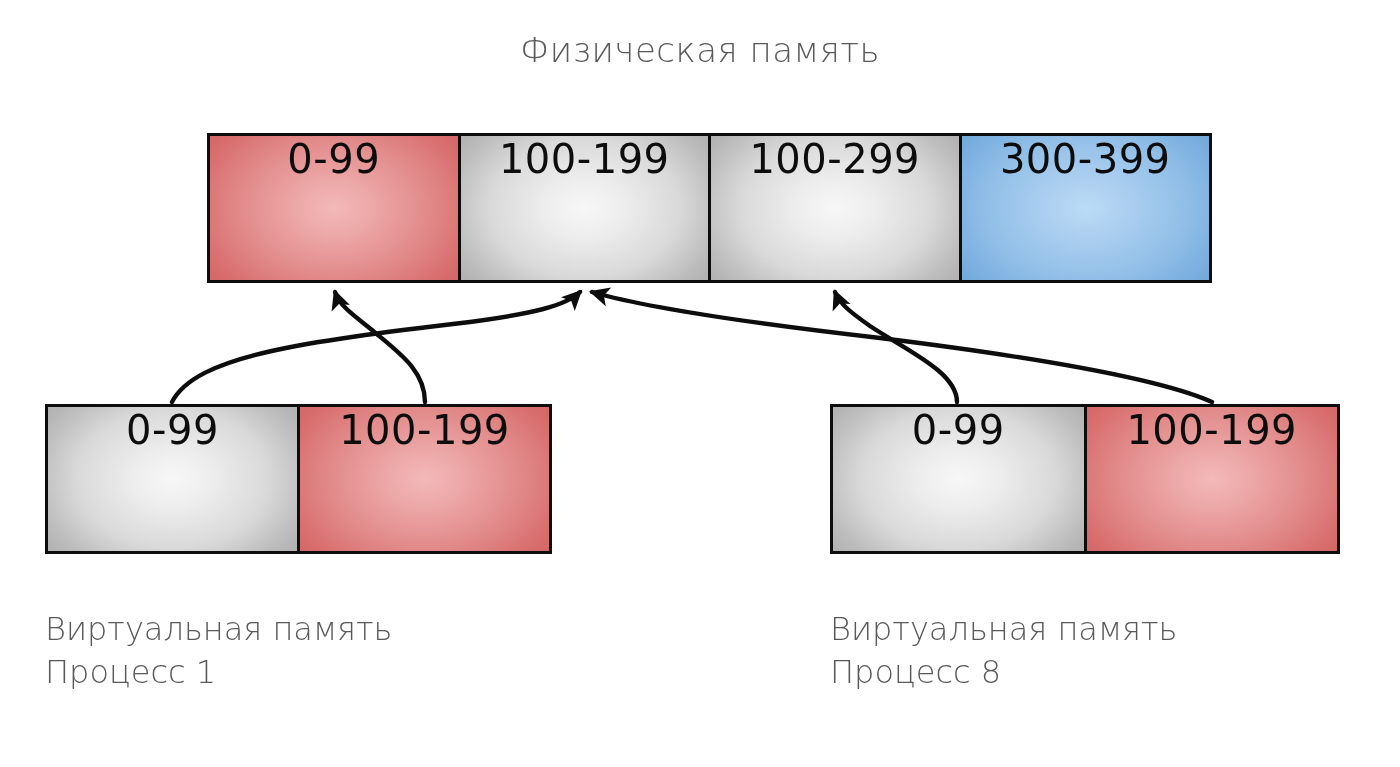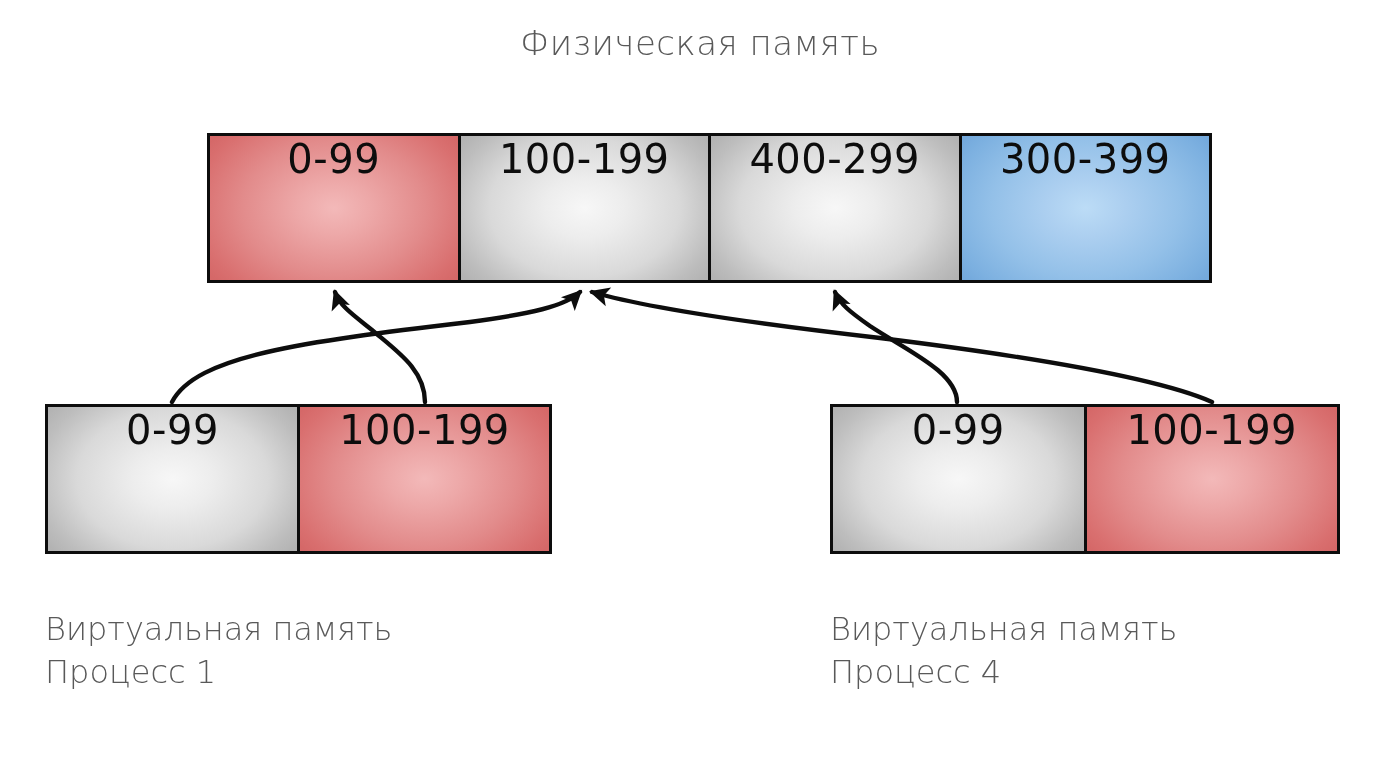--- a/index.html
+++ b/index.html
@@ -14,21 +14,21 @@
   
   .title{
     position:absolute;
     width:100%;
     text-align:center;
     font-family:"DejaVu Sans", sans-serif;
     font-weight:300;
     color:#595959;
     white-space:nowrap;
   }
-  #phys-title{ top:23px; left:0; font-size:34px; letter-spacing:0.5px; }
+  #phys-title{ top:30px; left:0; font-size:34px; letter-spacing:0.5px; }
 
   .proc-caption{
     position:absolute;
     font-size:32px;
     font-weight:300;
     color:#595959;
     line-height:1.34;
     white-space:nowrap;
   }
   .proc-caption .l2{display:block;}
@@ -95,21 +95,21 @@
   <div id="phys-title" class="title">Физическая память</div>
 
   <div id="phys-bar" class="bar">
     <div class="cell c-red">
       <span>0-99</span>
     </div>
     <div class="cell c-grey">
       <span>100-199</span>
     </div>
     <div class="cell c-grey">
-      <span>400-299</span>
+      <span>100-299</span>
     </div>
     <div class="cell c-blue">
       <span>300-399</span>
     </div>
   </div>
 
   <div id="proc1-bar" class="bar proc-bar">
     <div class="cell c-grey">
       <span>0-99</span>
     </div>
@@ -127,21 +127,21 @@
     </div>
   </div>
 
   <div id="proc1-caption" class="proc-caption">
     <span class="l1">Виртуальная память</span>
     <span class="l2">Процесс 1</span>
   </div>
 
   <div id="proc2-caption" class="proc-caption">
     <span class="l1">Виртуальная память</span>
-    <span class="l2">Процесс 4</span>
+    <span class="l2">Процесс 8</span>
   </div>
 
   <svg id="arrows" viewBox="0 0 1400 767" width="1400" height="767">
     <defs>
       <marker id="ah" viewBox="0 0 12 12" refX="9.6" refY="6" markerWidth="5.2" markerHeight="5.2" orient="auto-start-reverse">
         <path d="M 0.6 0.9 L 11.2 6 L 0.6 11.1 L 3.1 6 Z" fill="#0d0d0d"></path>
       </marker>
     </defs>
 
     <path d="M 172 402 C 196 356 300 342 470 322 C 530 314 566 306 580 292" fill="none" stroke="#0d0d0d" stroke-width="4.4" stroke-linecap="round" marker-end="url(#ah)"></path>

